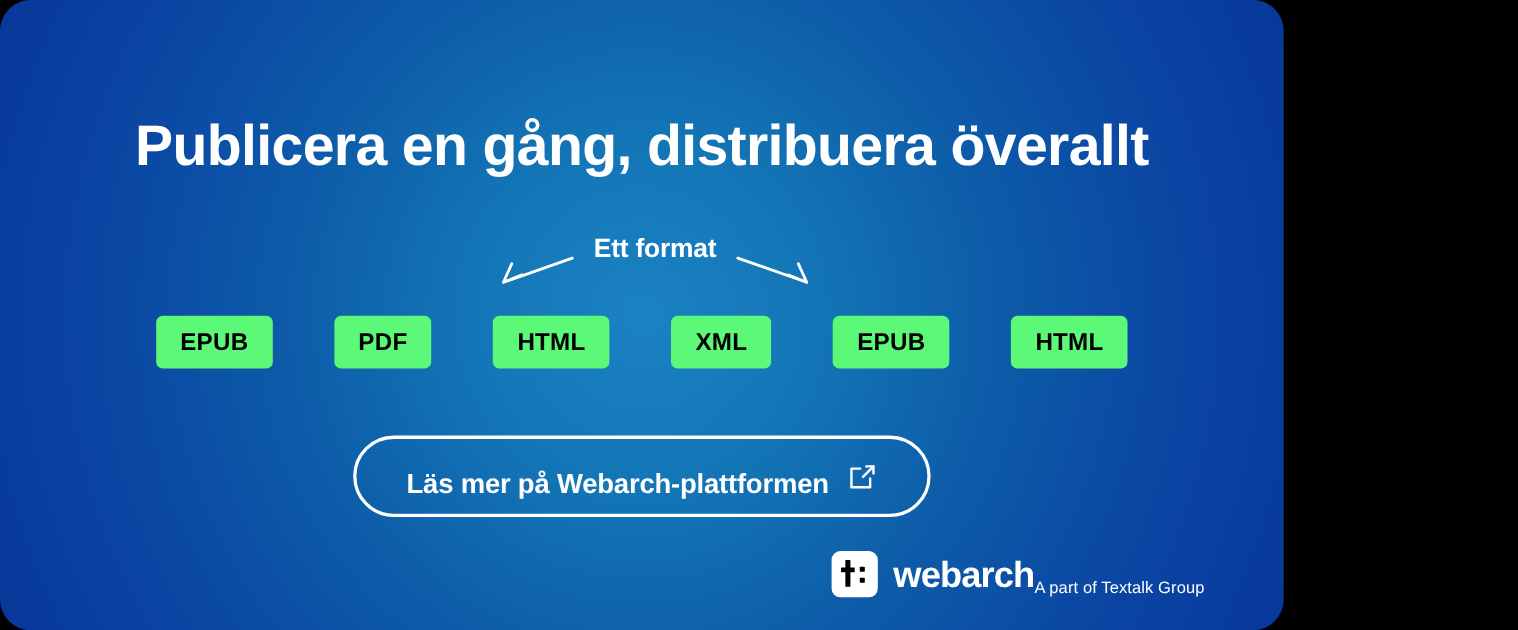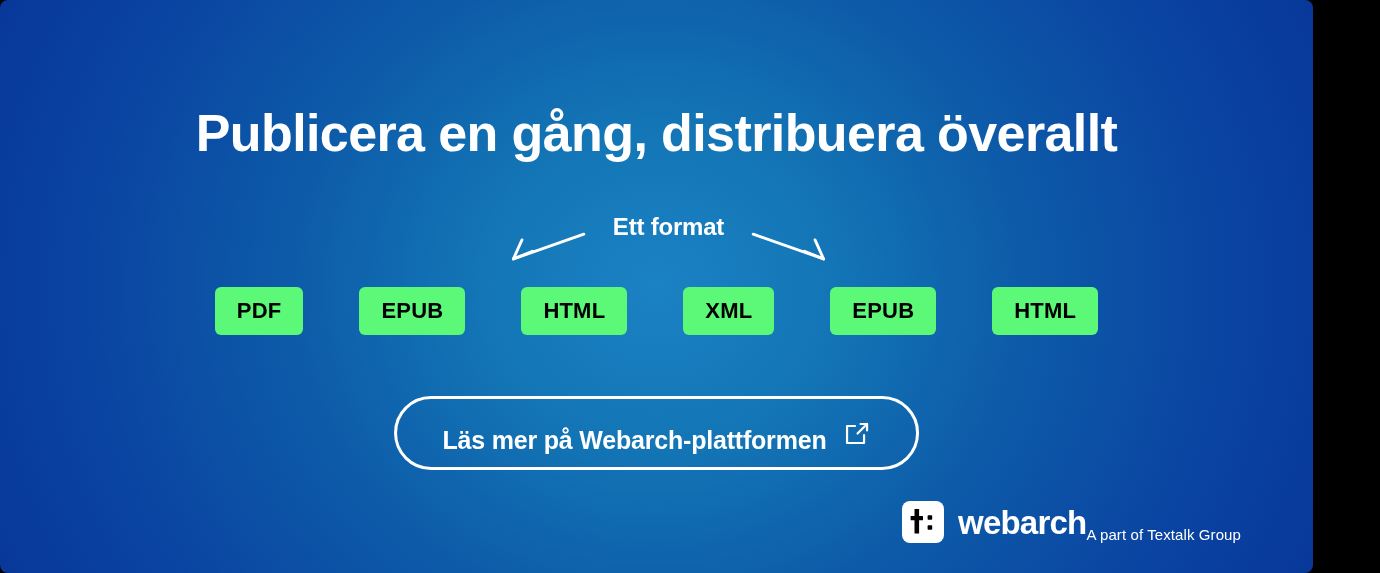--- a/index.html
+++ b/index.html
@@ -9,24 +9,24 @@
   }
   body {
     width: 1380px;
     height: 573px;
     overflow: hidden;
     font-family: "Liberation Sans", sans-serif;
   }
 
   .banner {
     position: relative;
-    width: 1313px;
+    width: 1167px;
     height: 573px;
     box-sizing: border-box;
-    border-radius: 8px;
+    border-radius: 28px;
     overflow: hidden;
     background:
       radial-gradient(ellipse 62% 130% at 50% 50%, #1b82c4 0%, #1375b5 22%, #0d5aa8 46%, #0a44a2 70%, #08399a 88%, #073593 100%);
   }
 
   
   .title {
     position: absolute;
     top: 104px;
     left: 0;
@@ -191,22 +191,22 @@
 
         <g>
           <line x1="779" y1="26" x2="853" y2="52"></line>
           <polyline points="833,44 853,52 844,32"></polyline>
         </g>
       </g>
     </svg>
   </div>
 
   <div class="badges">
+    <div class="badge">EPUB</div>
     <div class="badge">PDF</div>
-    <div class="badge">EPUB</div>
     <div class="badge">HTML</div>
     <div class="badge">XML</div>
     <div class="badge">EPUB</div>
     <div class="badge">HTML</div>
   </div>
 
   <div class="cta">
     <span class="cta-label">Läs mer på Webarch-plattformen</span>
     <span class="cta-icon">
       <svg viewBox="0 0 26 26" width="26" height="26" xmlns="http://www.w3.org/2000/svg">

